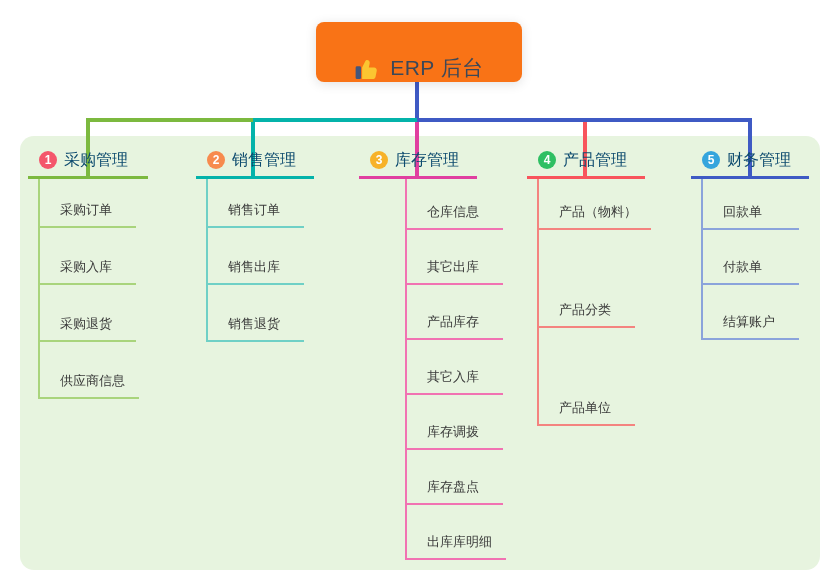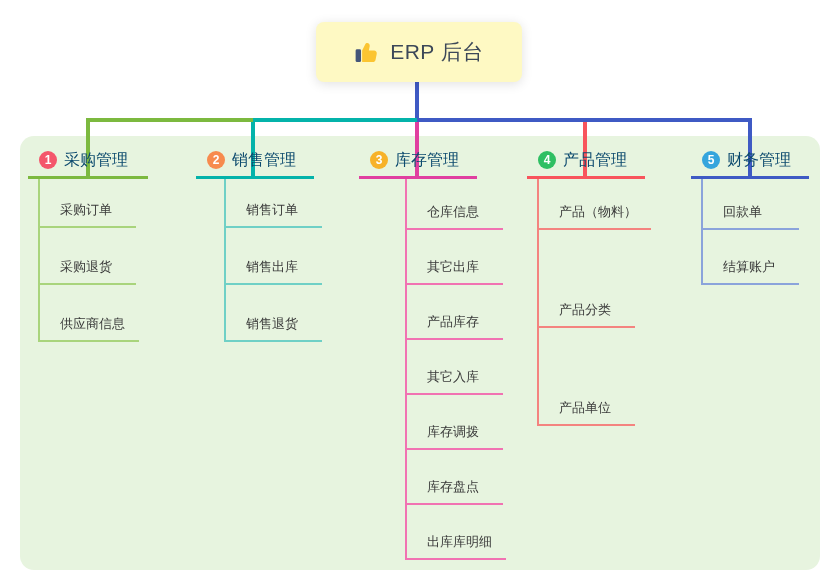--- a/index.html
+++ b/index.html
@@ -3,22 +3,22 @@
 <meta charset="utf-8">
 <style>
   html,body{margin:0;padding:0;background:#fff;}
   .stage{position:relative;width:839px;height:588px;overflow:hidden;
          font-family:"Liberation Sans","DejaVu Sans",sans-serif;background:#fff;}
   
   .panel{position:absolute;left:20px;top:136px;width:800px;height:434px;
          background:#e7f4df;border-radius:14px;}
   
   .root-card{position:absolute;left:316px;top:22px;width:206px;height:60px;
-             background:#fef9c3;border-radius:8px;box-shadow:0 2px 12px rgba(0,0,0,.12);
-             display:flex;align-items:center;justify-content:center;gap:10px;}
+             background:#f97316;border-radius:8px;box-shadow:0 2px 12px rgba(0,0,0,.12);
+             display:flex;align-items:flex-end;justify-content:center;gap:10px;}
   .root-title{font-size:21px;font-weight:500;color:#3c4858;letter-spacing:.5px;}
   .root-icon{width:26px;height:26px;flex:none;}
   
   .root-vline{position:absolute;left:415px;top:80px;width:4px;height:38px;background:var(--b5-main);}
   .trunk{position:absolute;top:118px;height:4px;}
   .trunk-1{left:86px;width:167px;background:var(--b1-main);}
   .trunk-2{left:253px;width:164px;background:var(--b2-main);}
   .trunk-3{left:417px;width:335px;background:var(--b5-main);}
   .drop{position:absolute;top:122px;width:4px;height:54px;background:var(--main);}
   
@@ -38,21 +38,21 @@
   .item:first-child{height:51px;}
   .g1 .item,.g2 .item{height:57px;}
   .g1 .item:first-child,.g2 .item:first-child{height:49px;}
   
   .g1{--main:var(--b1-main);--light:var(--b1-light);--badge:var(--b1-badge);}
   .g2{--main:var(--b2-main);--light:var(--b2-light);--badge:var(--b2-badge);}
   .g3{--main:var(--b3-main);--light:var(--b3-light);--badge:var(--b3-badge);}
   .g4{--main:var(--b4-main);--light:var(--b4-light);--badge:var(--b4-badge);}
   .g5{--main:var(--b5-main);--light:var(--b5-light);--badge:var(--b5-badge);}
   .g1 .drop{left:86px;}  .g1 .bheader{left:28px;width:120px;}  .g1 .col{left:38px;}
-  .g2 .drop{left:251px;} .g2 .bheader{left:196px;width:118px;} .g2 .col{left:224px;}
+  .g2 .drop{left:251px;} .g2 .bheader{left:196px;width:118px;} .g2 .col{left:206px;}
   .g3 .drop{left:415px;} .g3 .bheader{left:359px;width:118px;} .g3 .col{left:369px;margin-left:36px;}
   .g4 .drop{left:583px;} .g4 .bheader{left:527px;width:118px;} .g4 .col{left:537px;gap:43px;}
   .g5 .drop{left:748px;} .g5 .bheader{left:691px;width:118px;} .g5 .col{left:701px;}
 </style>
 </head>
 <body>
 
 <div class="stage">
 
   <div class="panel"></div>
@@ -71,20 +71,21 @@
   </div>
 
   <div class="g1">
     <div class="drop"></div>
     <div class="bheader">
       <span class="badge">1</span>
       <span class="btitle">采购管理</span>
     </div>
     <div class="col">
       <div class="item">采购订单</div>
+      <div class="item">采购入库</div>
       <div class="item">采购退货</div>
       <div class="item">供应商信息</div>
     </div>
   </div>
 
   <div class="g2">
     <div class="drop"></div>
     <div class="bheader">
       <span class="badge">2</span>
       <span class="btitle">销售管理</span>
@@ -127,17 +128,18 @@
   </div>
 
   <div class="g5">
     <div class="drop"></div>
     <div class="bheader">
       <span class="badge">5</span>
       <span class="btitle">财务管理</span>
     </div>
     <div class="col">
       <div class="item">回款单</div>
+      <div class="item">付款单</div>
       <div class="item">结算账户</div>
     </div>
   </div>
 
 </div>
 
 </body></html>

